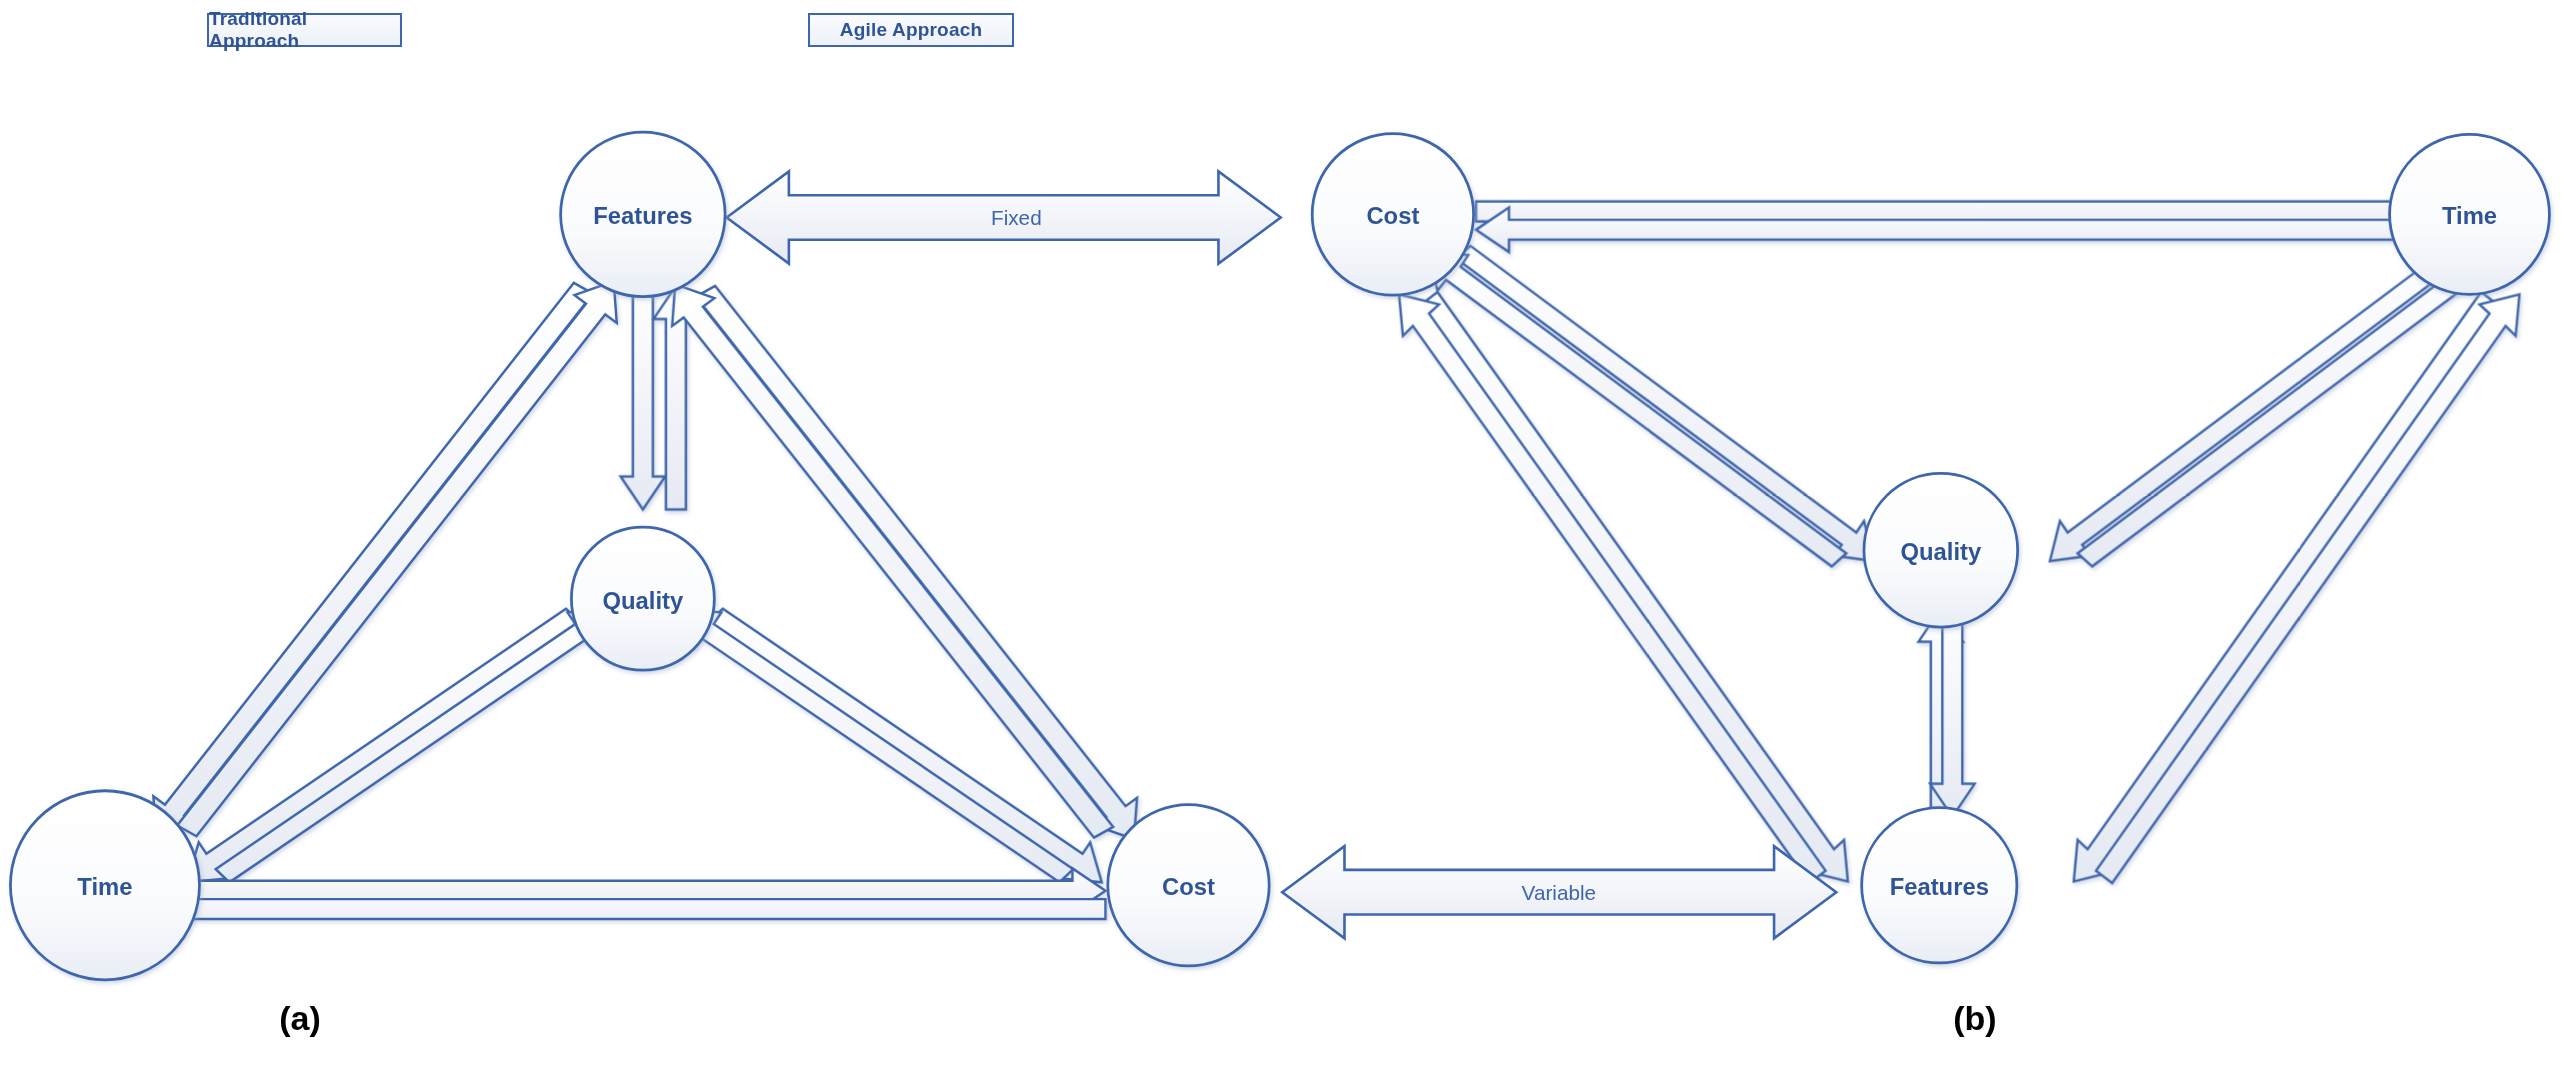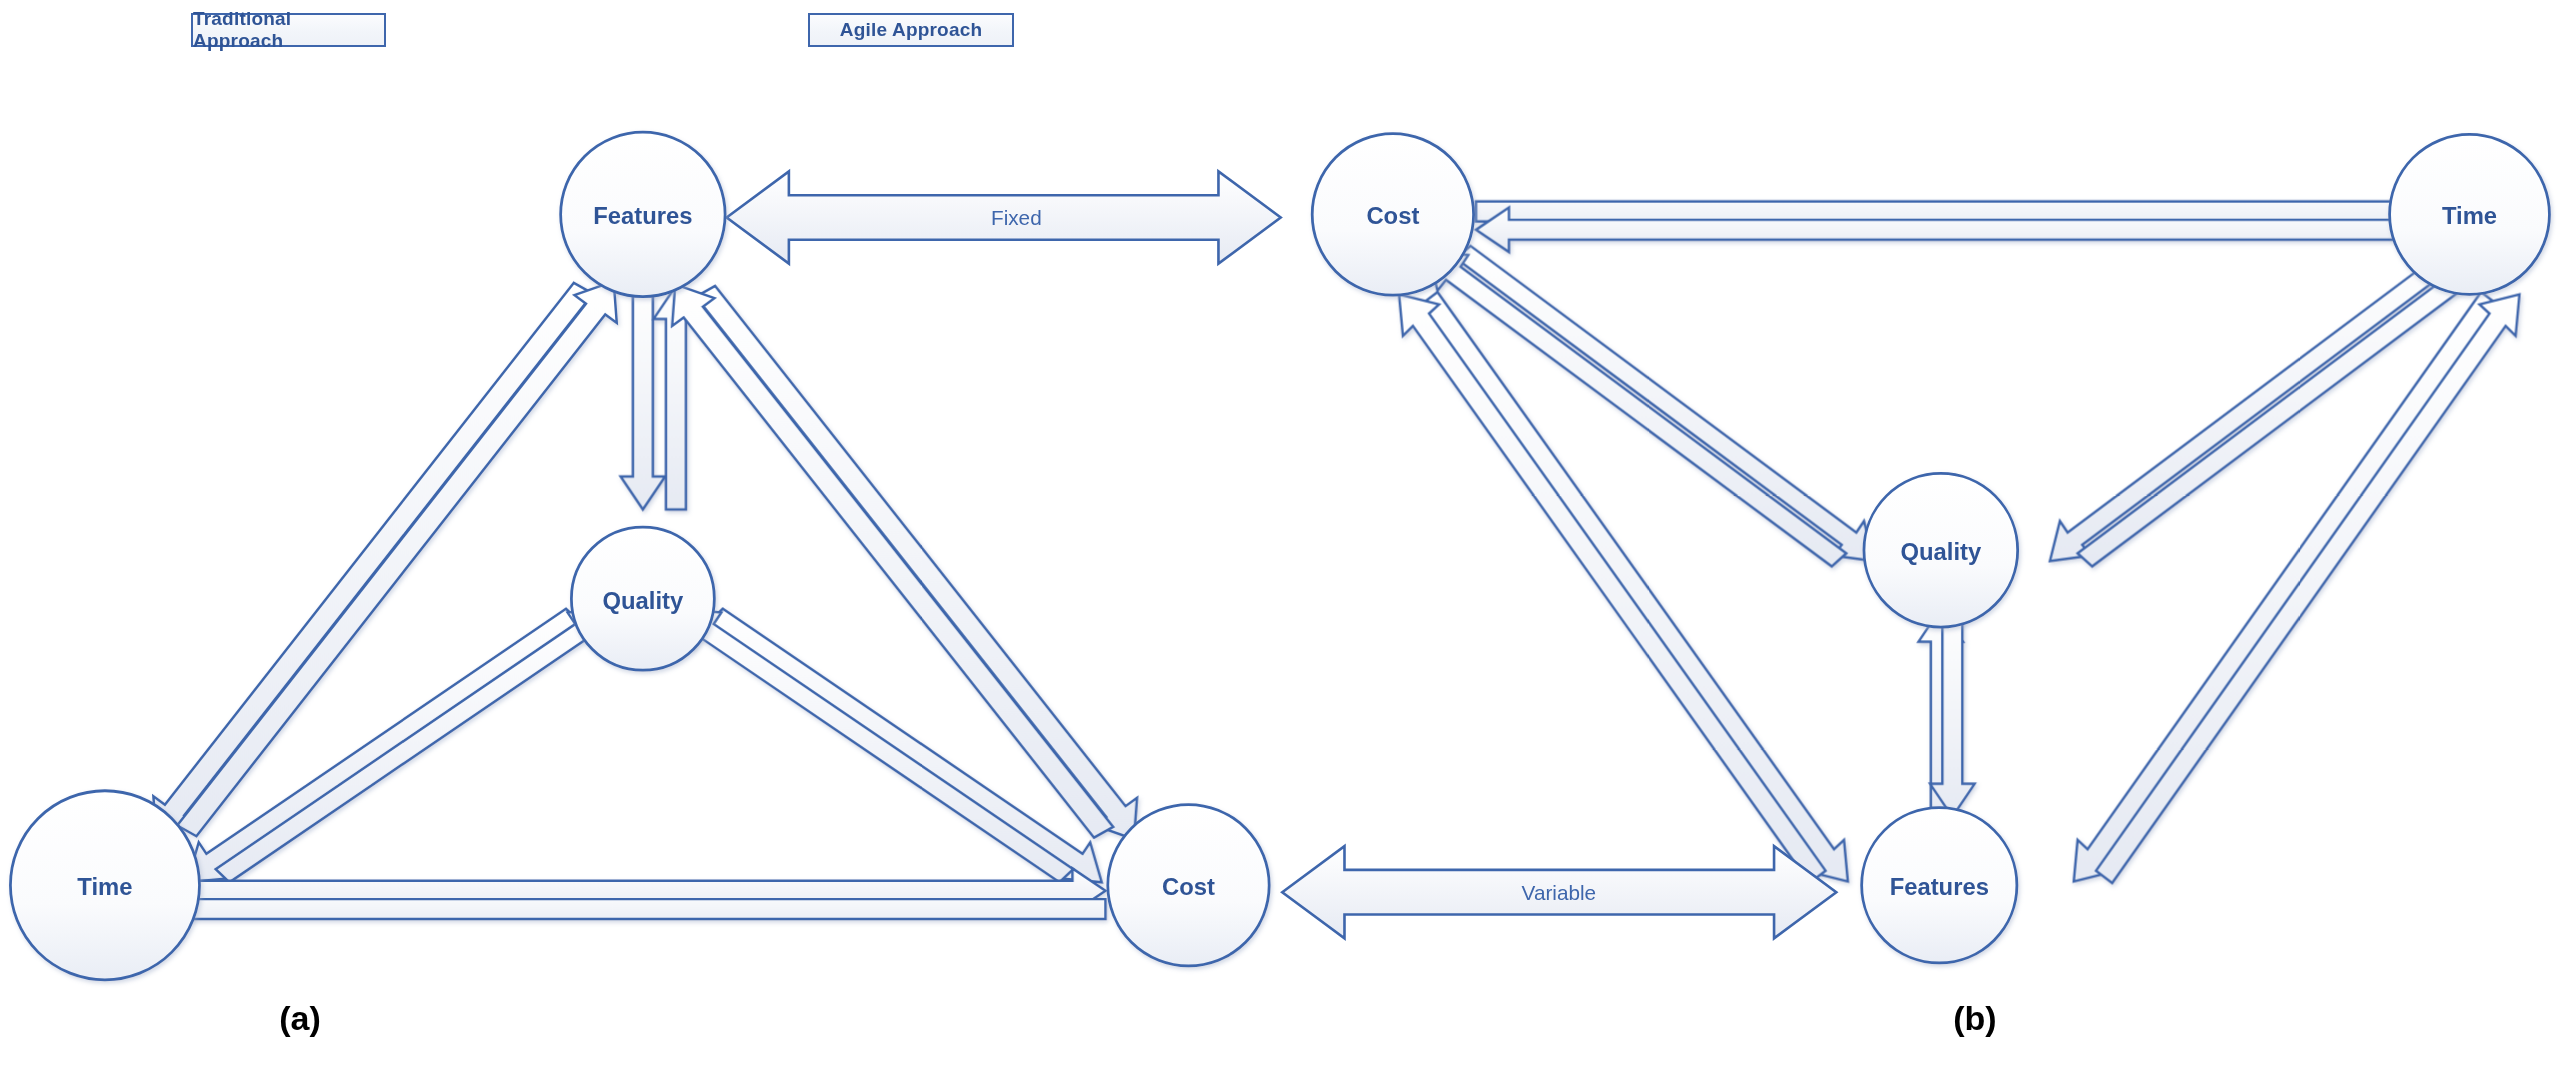--- a/index.html
+++ b/index.html
@@ -15,21 +15,21 @@
   .panel-title{
     position:absolute;
     border:2.3px solid #3E66AC;
     background:linear-gradient(180deg,#fbfcfe 0%,#f2f5fa 55%,#eef2f8 100%);
     color:#2F5496;
     font-weight:bold;
     display:flex;align-items:center;justify-content:center;
     letter-spacing:0.2px;
     box-sizing:border-box;
   }
-  #title-traditional{left:191px;top:13px;width:195px;height:34px;font-size:19px;}
+  #title-traditional{left:207px;top:13px;width:195px;height:34px;font-size:19px;}
   #title-agile{left:808px;top:13px;width:206px;height:34px;font-size:19px;}
 
   
   .caption{
     position:absolute;color:#000000;font-weight:bold;font-size:34px;
     font-family:"Liberation Sans", sans-serif;text-align:center;
   }
   #caption-a{left:231px;top:999px;width:138px;}
   #caption-b{left:1906px;top:999px;width:138px;}
 

